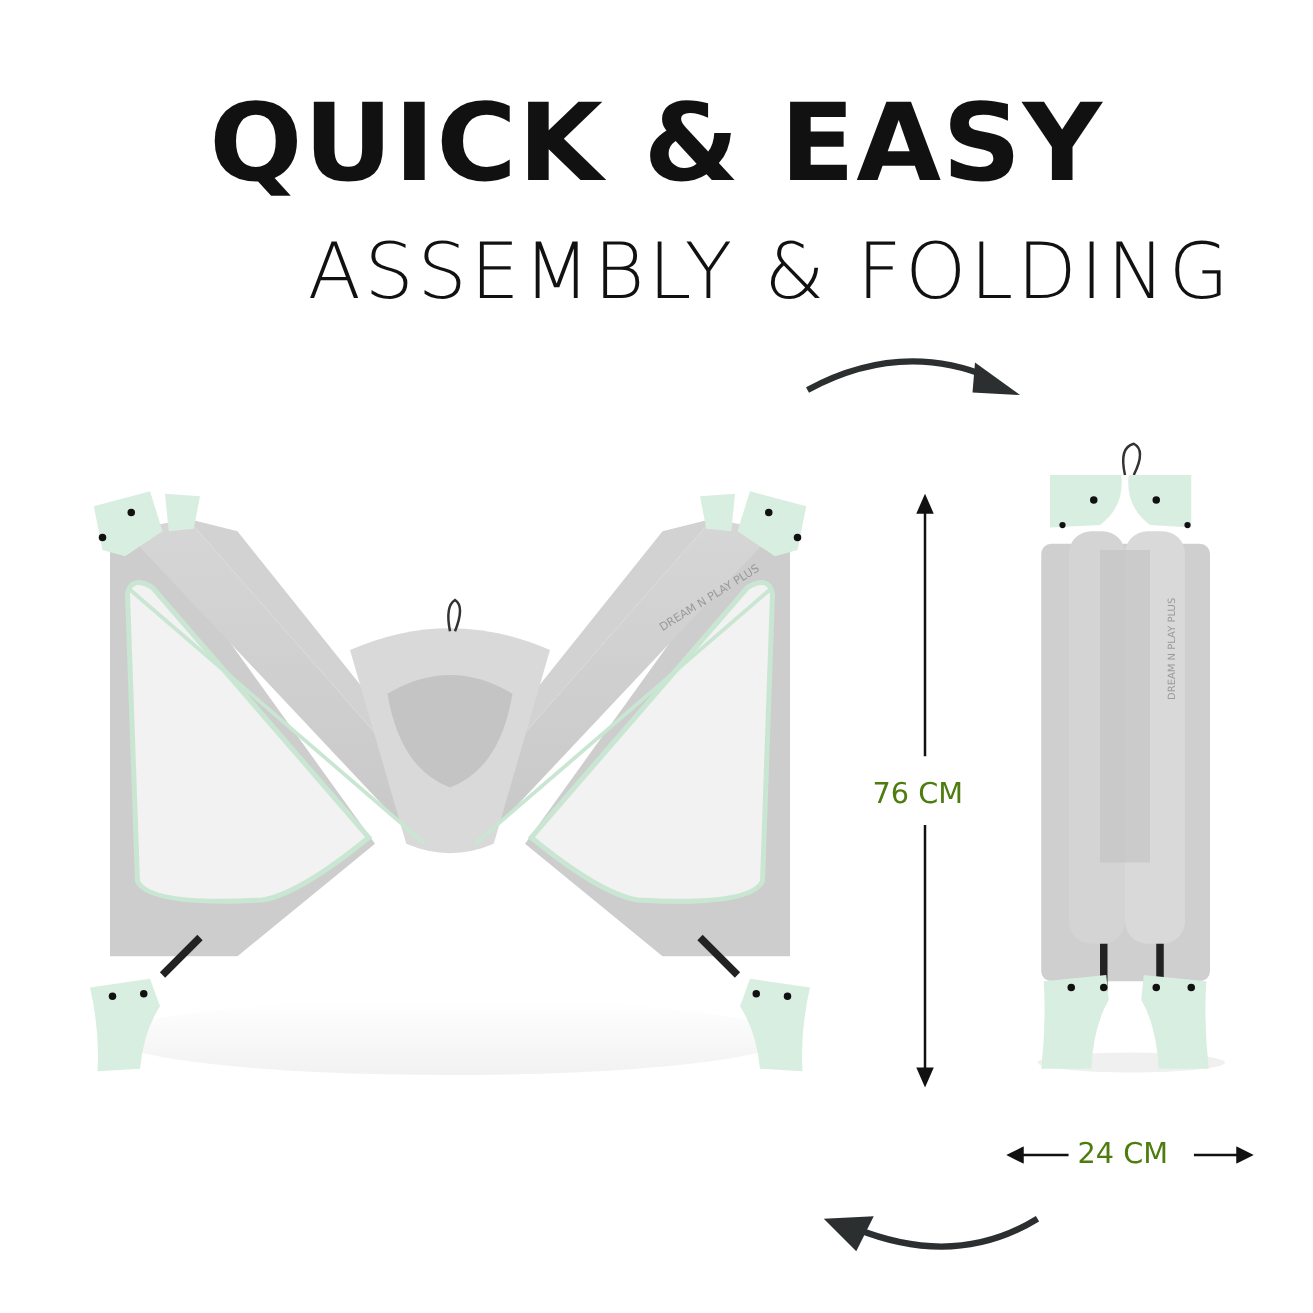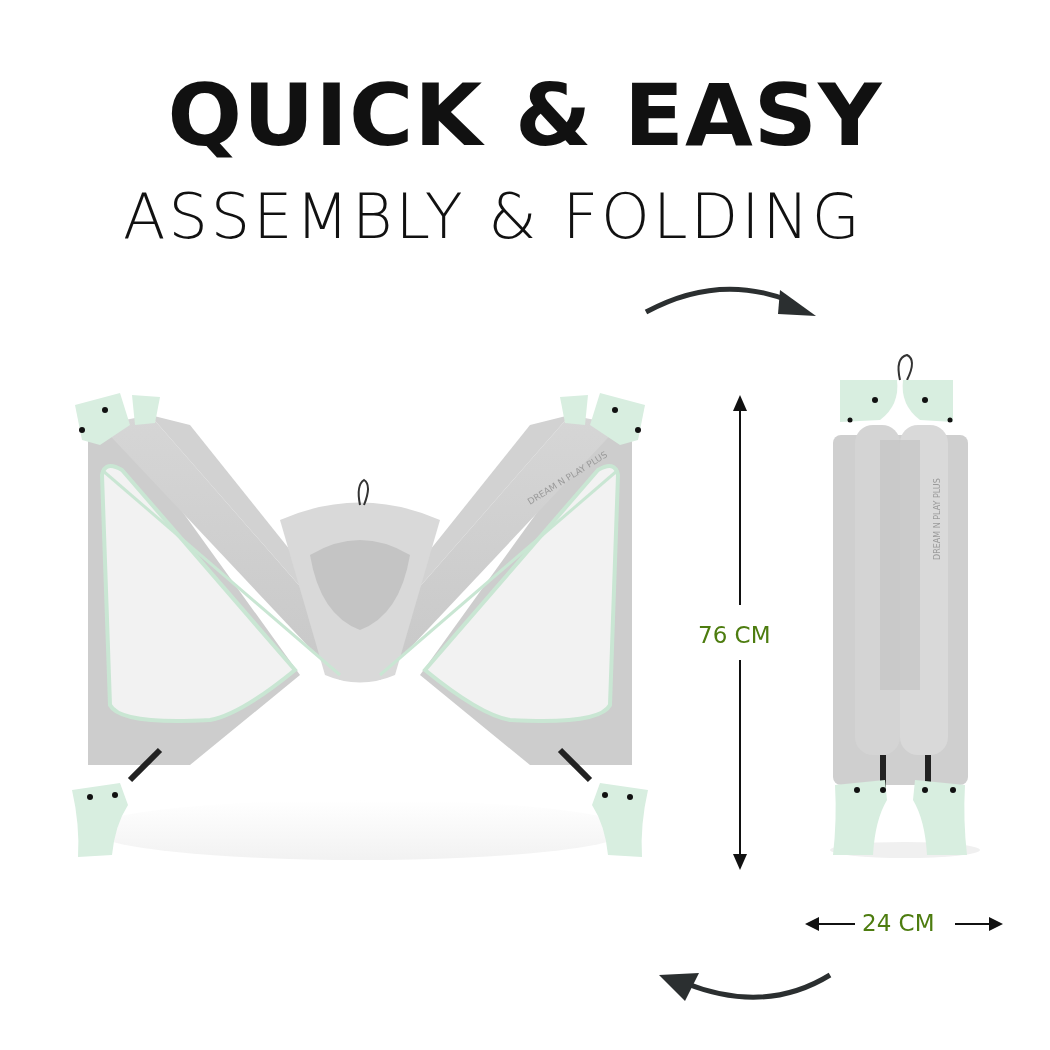--- a/index.html
+++ b/index.html
@@ -3,21 +3,21 @@
 <meta charset="utf-8">
 <style>
   html, body { margin: 0; padding: 0; background: #ffffff; }
   body { width: 1050px; height: 1050px; position: relative; overflow: hidden; font-family: "DejaVu Sans", sans-serif; }
   .title {
     position: absolute; left: 0; top: 72px; width: 1050px; text-align: center;
     font-family: "DejaVu Sans", sans-serif; font-weight: bold; font-size: 86px;
     letter-spacing: 1px; color: #111111; line-height: 1; transform: scaleX(1.02);
   }
   .subtitle {
-    position: absolute; left: 0; top: 186px; width: 986px; text-align: center;
+    position: absolute; left: 0; top: 186px; width: 986px; text-align: right;
     font-family: "DejaVu Sans", sans-serif; font-weight: 200; font-size: 62px;
     letter-spacing: 3px; color: #111111; line-height: 1;
     -webkit-text-stroke: 0px; font-stretch: condensed;
   }
   .ill { position: absolute; }
   .dim-label {
     position: absolute; font-family: "DejaVu Sans", sans-serif; font-size: 23px;
     color: #4d7c0f; background: #fff; line-height: 1; white-space: nowrap;
   }
   svg { display: block; }

